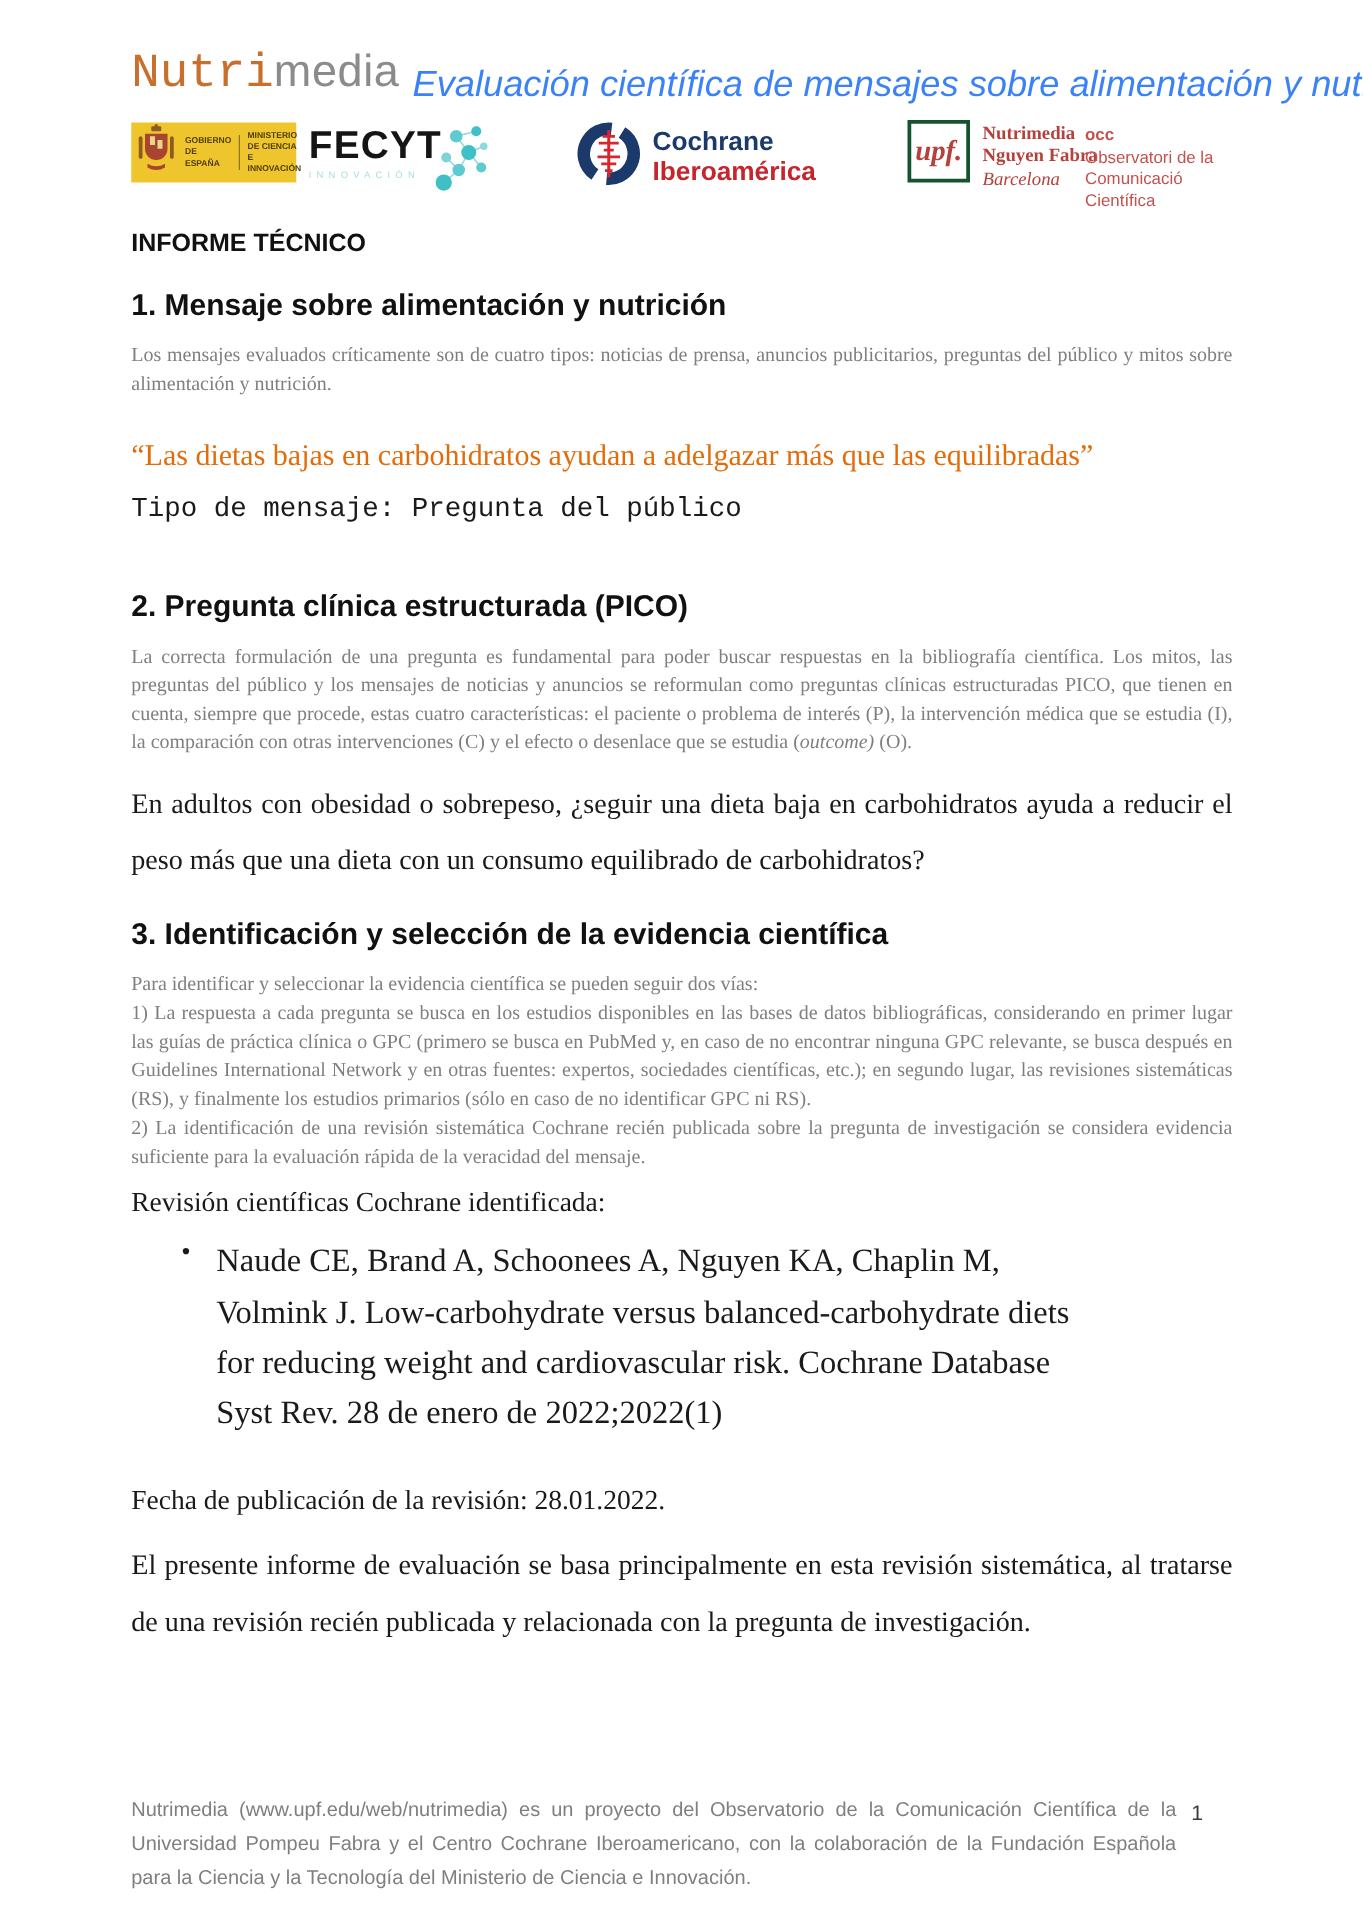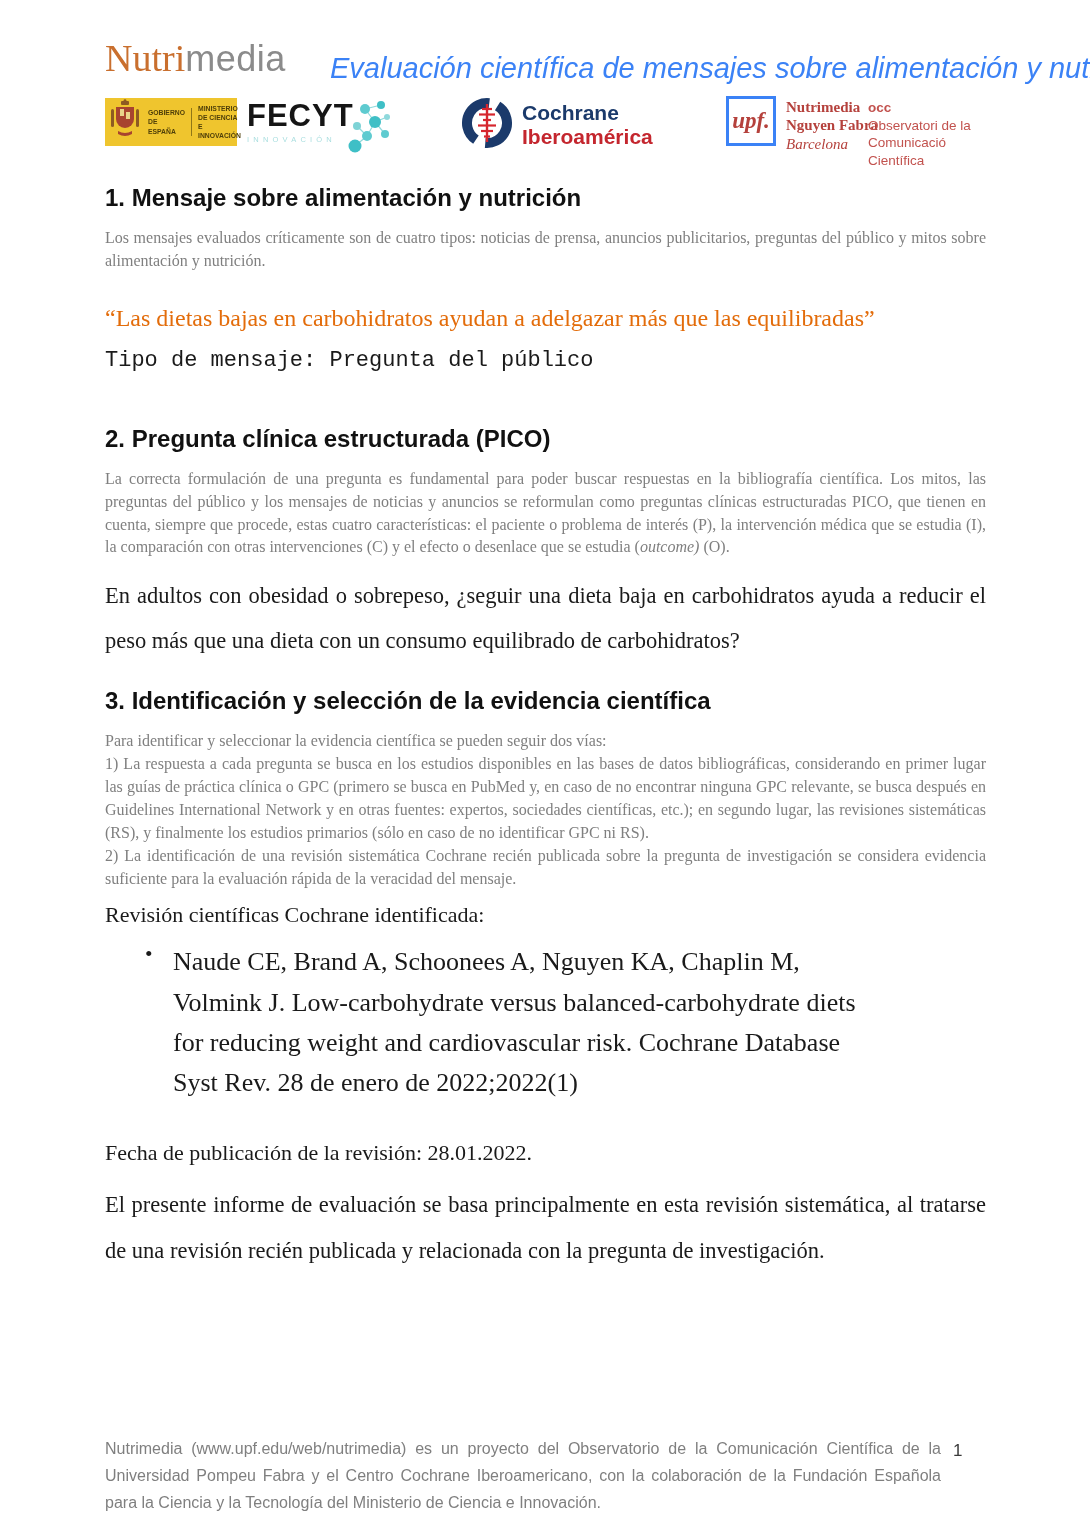--- a/index.html
+++ b/index.html
@@ -3,21 +3,21 @@
 <meta charset="utf-8">
 <style>
   html,body { margin:0; padding:0; background:#ffffff; }
   .page {
     position:relative; width:1090px; height:1534px; background:#ffffff;
     font-family:"Liberation Sans", sans-serif; overflow:hidden;
   }
 
   
   .brand { position:absolute; left:105px; top:36px; white-space:nowrap; }
-  .brand-accent { font-family:Liberation Serif, serif; font-size:38px; color:#C96F2E; }
+  .brand-accent { font-family:Liberation Mono, monospace; font-size:38px; color:#C96F2E; }
   .brand-rest   { font-size:36px; color:#8B8B8B; letter-spacing:0.5px; }
   .tagline { position:absolute; left:330px; top:52px; font-size:29px; color:#3b82f6; white-space:nowrap;font-style:italic; }
 
   
   .logos { position:absolute; left:105px; top:96px; width:885px; height:60px; }
 
   .gov { position:absolute; left:0; top:2px; width:132px; height:48px; background:#EFC52E; display:flex; align-items:center; }
   .gov-emblem { margin-left:3px; flex:0 0 auto; }
   .gov-col { font-size:6.8px; font-weight:bold; color:#4F3F09; line-height:1.35; padding:0 6px; }
   .gov-col.first { border-right:1px solid #8F7717; }
@@ -26,21 +26,21 @@
   .fecyt-name { font-size:31px; font-weight:800; color:#151515; letter-spacing:1px; line-height:1; }
   .fecyt-sub { font-size:7.5px; letter-spacing:4.2px; color:#A9DEDF; margin-top:4px; }
   .fecyt-dots { position:absolute; left:96px; top:-4px; }
 
   .cochrane { position:absolute; left:356px; top:0; display:flex; align-items:center; }
   .cochrane-text { margin-left:9px; line-height:1.12; }
   .cochrane-name { font-size:21px; font-weight:bold; color:#1B3A6B; }
   .cochrane-region { font-size:21px; font-weight:bold; color:#C4262E; }
 
   .upf { position:absolute; left:621px; top:0; display:flex; }
-  .upf-box { width:44px; height:44px; border:3px solid #3b82f6; display:flex; align-items:center; justify-content:center; }
+  .upf-box { width:44px; height:44px; border:3px solid #14532d; display:flex; align-items:center; justify-content:center; }
   .upf-mark { font-family:"Liberation Serif", serif; font-style:italic; font-weight:bold; font-size:23px; color:#B5413C; }
   .upf-text { margin-left:10px; font-family:"Liberation Serif", serif; color:#B5413C; font-size:15px; line-height:1.22; padding-top:2px; }
   .upf-l12 { font-weight:bold; }
   .upf-l3 { font-style:italic; }
 
   .occ { position:absolute; left:763px; top:3px; color:#C2524E; font-size:13.5px; line-height:1.3; }
   .occ-mark { font-weight:bold; }
 
   
   .doc { position:absolute; left:105px; top:184px; width:881px; color:#1a1a1a; }
@@ -160,20 +160,21 @@
 
     <div class="occ">
       <div class="occ-mark">occ</div>
       <div>Observatori de la</div>
       <div>Comunicació Científica</div>
     </div>
   </div>
 
   <div class="doc">
 
+    <div class="kicker">INFORME TÉCNICO</div>
 
     <div class="h1">1. Mensaje sobre alimentación y nutrición</div>
     <div class="graybody">Los mensajes evaluados críticamente son de cuatro tipos: noticias de prensa, anuncios publicitarios, preguntas del público y mitos sobre alimentación y nutrición.</div>
 
     <div class="quote">“Las dietas bajas en carbohidratos ayudan a adelgazar más que las equilibradas”</div>
     <div class="msg-type">Tipo de mensaje: Pregunta del público</div>
 
     <div class="h1">2. Pregunta clínica estructurada (PICO)</div>
     <div class="graybody s2body">
       <span>La correcta formulación de una pregunta es fundamental para poder buscar respuestas en la bibliografía científica. Los mitos, las preguntas del público y los mensajes de noticias y anuncios se reformulan como preguntas clínicas estructuradas PICO, que tienen en cuenta, siempre que procede, estas cuatro características: el paciente o problema de interés (P), la intervención médica que se estudia (I), la comparación con otras intervenciones (C) y el efecto o desenlace que se estudia (</span><span class="italic">outcome)</span><span> (O).</span>

